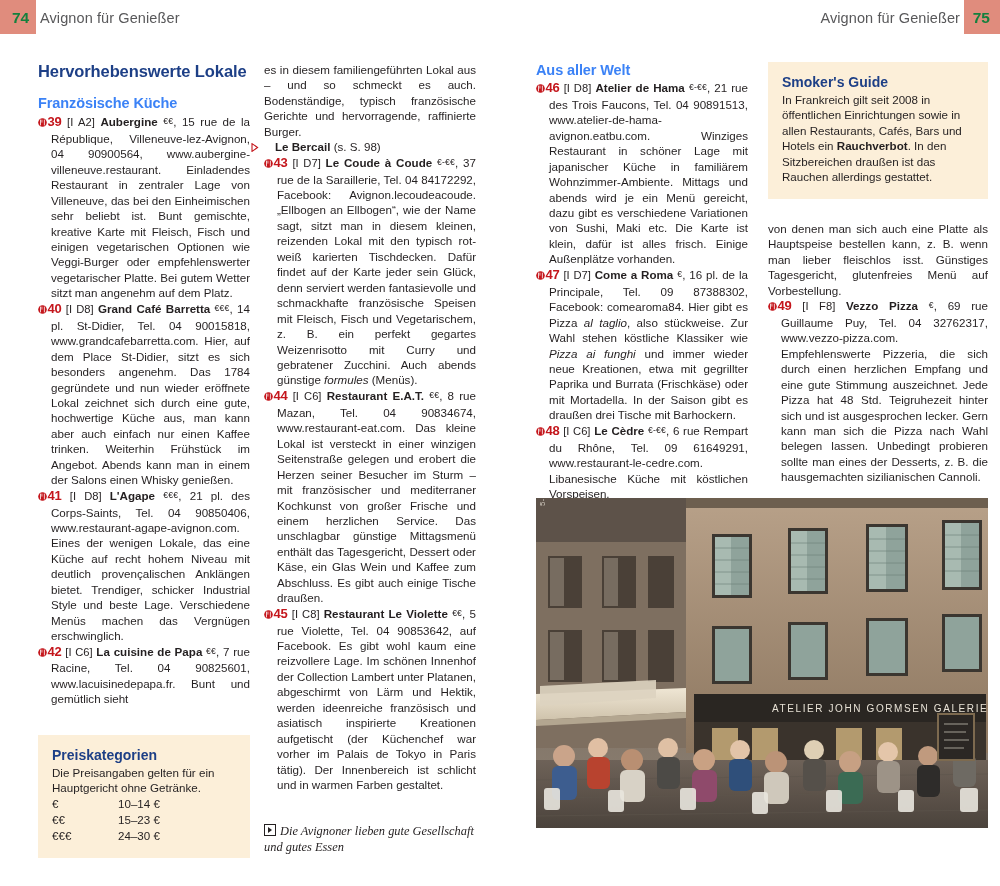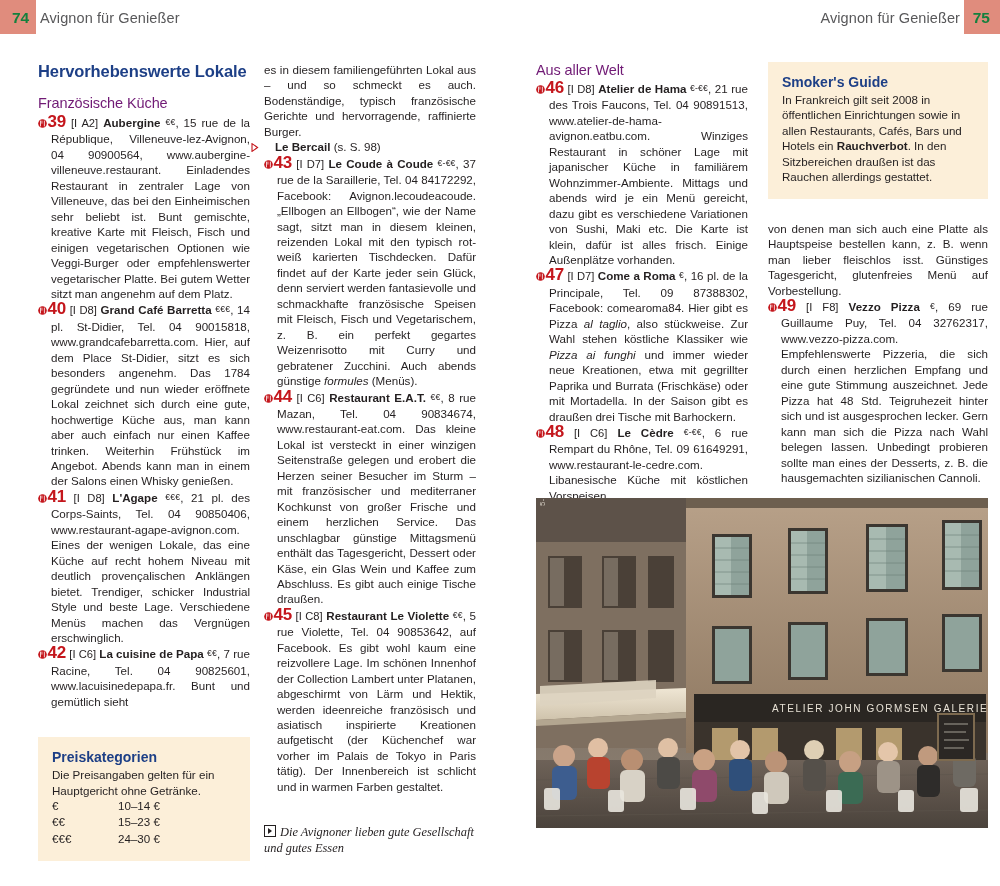--- a/index.html
+++ b/index.html
@@ -30,42 +30,42 @@
   .col.c2{left:264px;}
   .col.c3{left:536px;}
   .col.c4{left:768px;width:220px;}
 
   
   h1.sec-title{
     margin:0 0 14px 0;font-size:16.5px;font-weight:bold;
     color:#1d3f86;letter-spacing:-.1px;
   }
   h2.sub-title{
-    margin:0 0 3px 0;font-size:14.5px;font-weight:normal;
-    color:#701a75;letter-spacing:-.1px;
+    margin:0 0 3px 0;font-size:14.5px;font-weight:bold;
+    color:#3b82f6;letter-spacing:-.1px;
   }
   h2.sub-title.tight{margin-bottom:2px;}
 
   
   p.body{
     margin:0;font-size:11.6px;line-height:15.45px;
     text-align:justify;color:#231f20;hyphens:manual;
   }
   p.entry{
     margin:0;font-size:11.6px;line-height:15.45px;
     text-align:justify;color:#231f20;
     padding-left:13px;text-indent:-13px;
   }
   .nm{font-weight:bold;}
   .it{font-style:italic;}
   .grid{font-size:11.2px;}
 
   
   .marker{
-    color:#c4161c;font-weight:bold;font-size:17px;
+    color:#c4161c;font-weight:bold;font-size:13px;
     white-space:nowrap;letter-spacing:-.2px;
   }
   .pin{
     display:inline-block;width:9px;height:9px;margin-right:.5px;
     position:relative;top:1px;
   }
   .pin svg{display:block;}
   .euro{font-size:8.6px;vertical-align:.28em;letter-spacing:.2px;}
   .arrow{
     display:inline-block;width:8px;height:9px;margin-right:3px;

